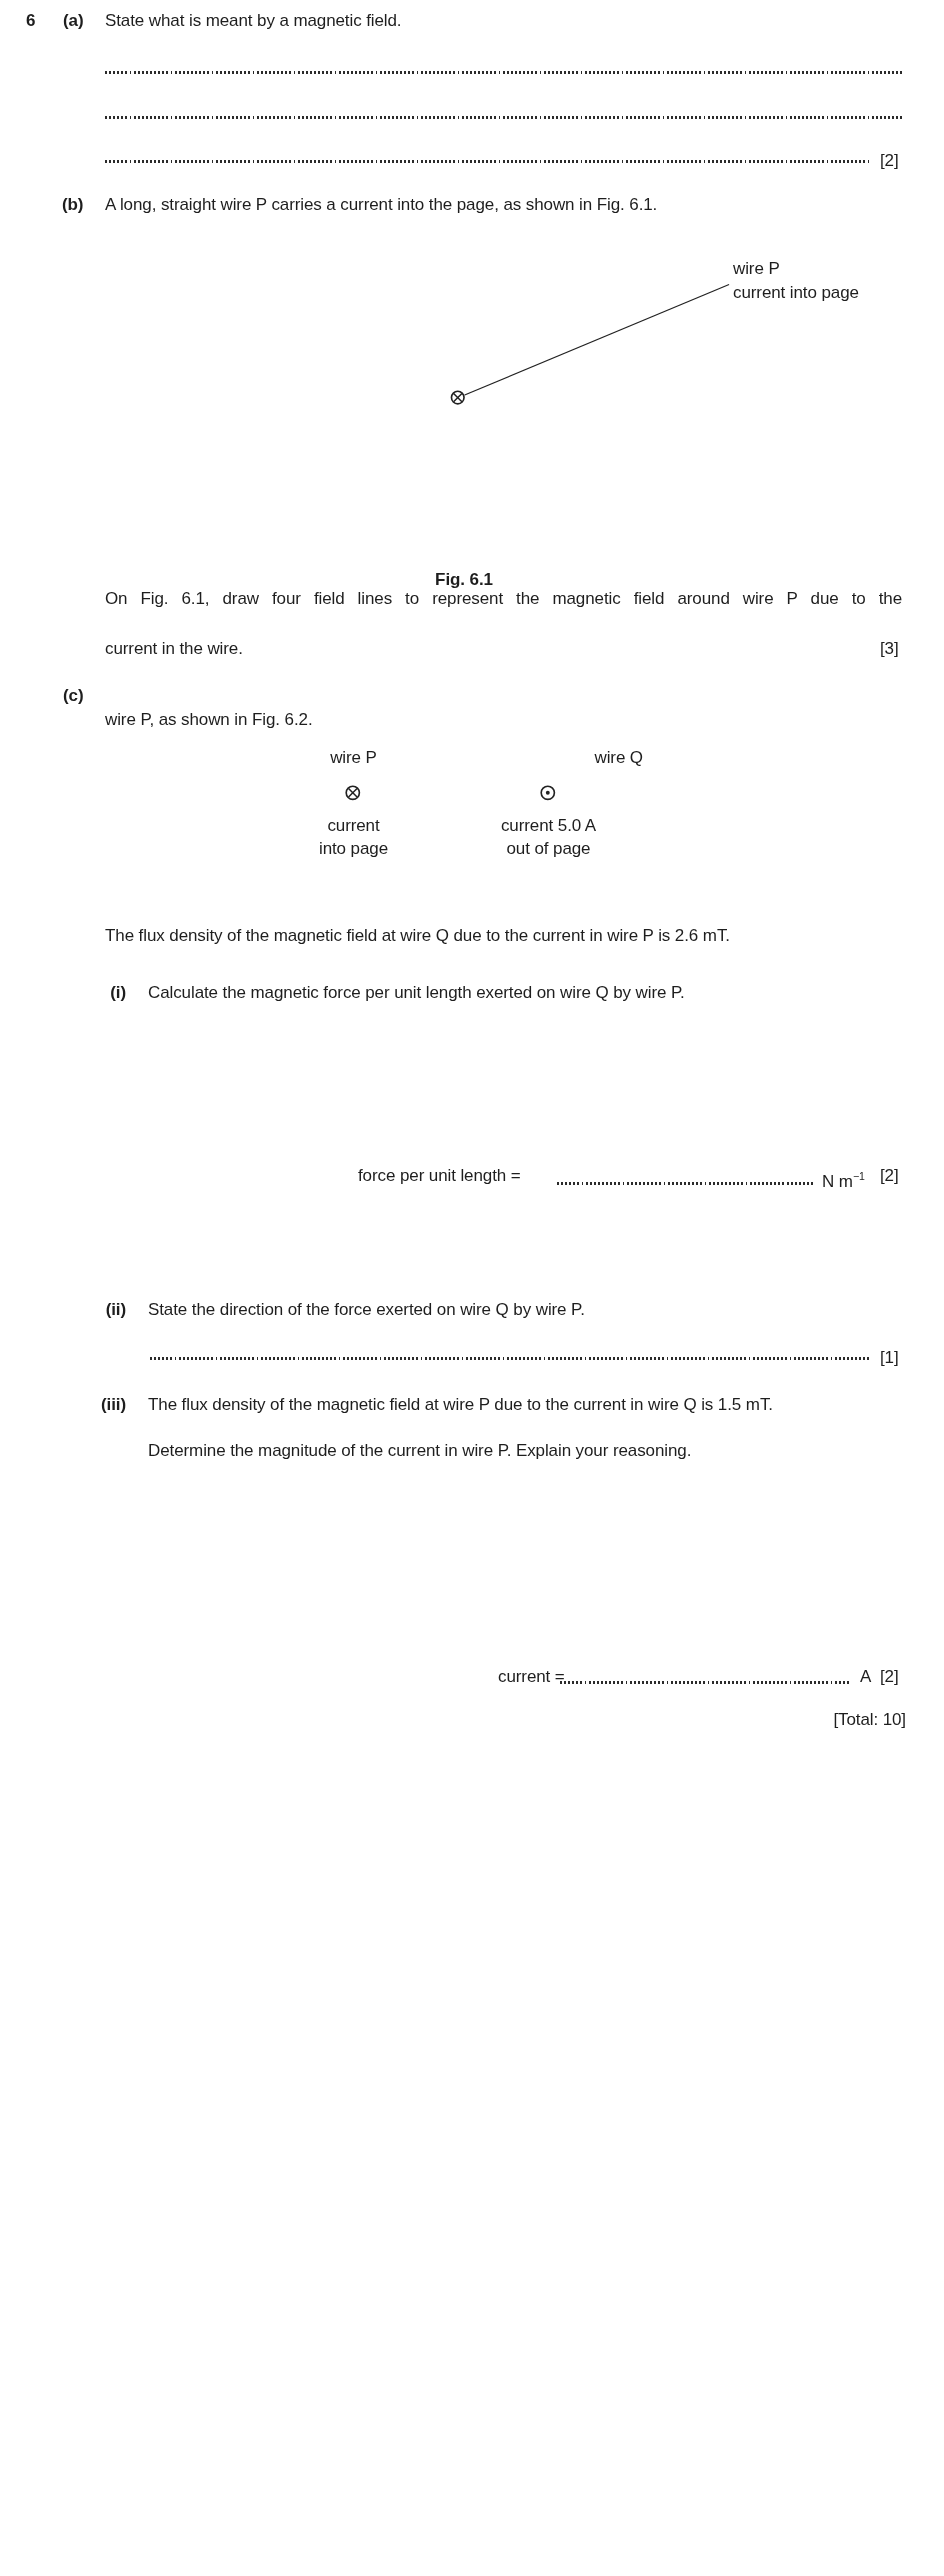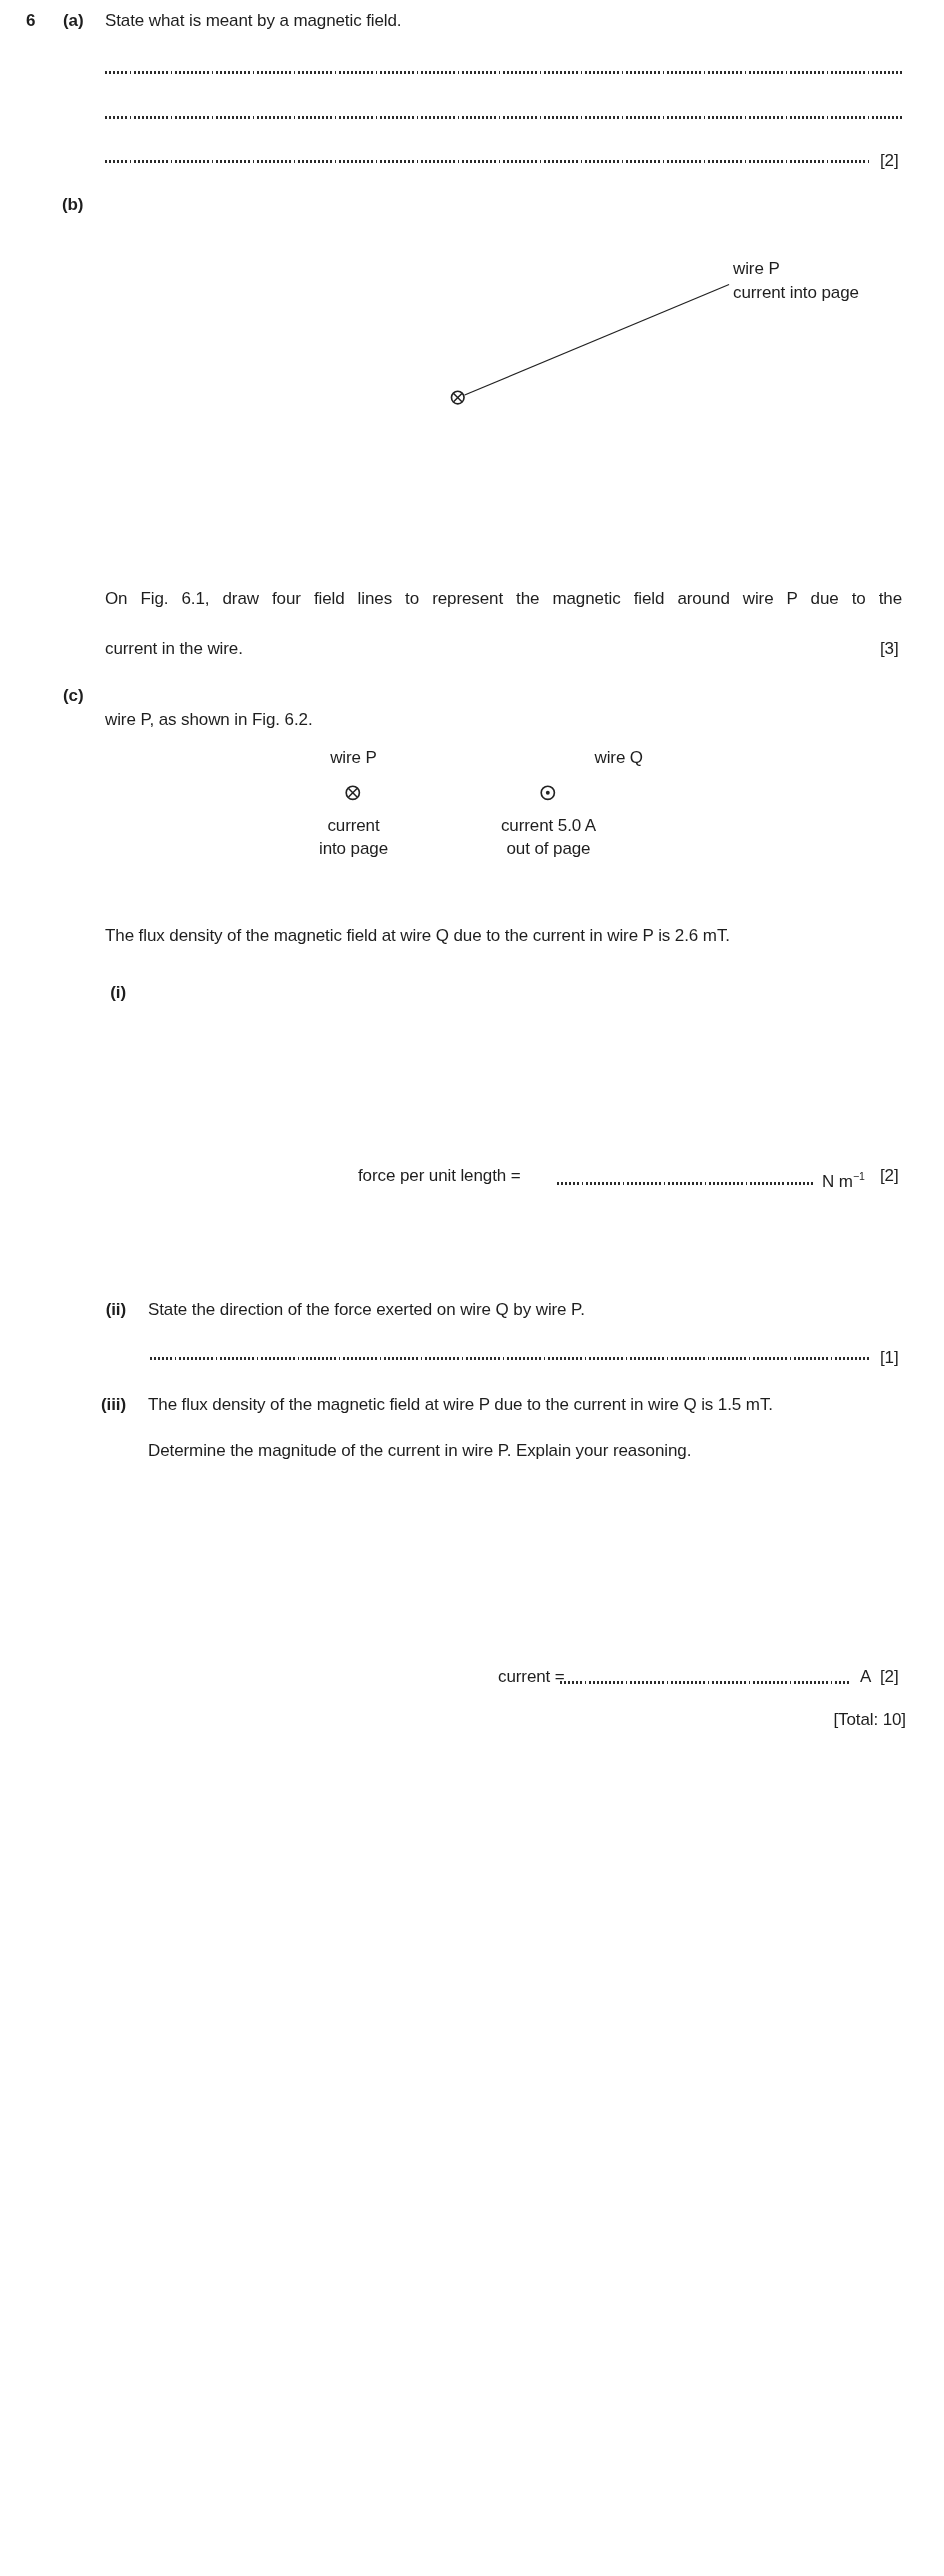--- a/index.html
+++ b/index.html
@@ -43,31 +43,33 @@
   <div class="abs b nw" style="left:26px; top:9.4px;">6</div>
   <div class="abs b nw" style="left:63px; top:9.4px;">(a)</div>
   <div class="abs nw" style="left:105px; top:9.4px;text-align:right;">State what is meant by a magnetic field.</div>
 
   <div class="abs dots" style="left:105px; top:71px; width:797px;"></div>
   <div class="abs dots" style="left:105px; top:116px; width:797px;"></div>
   <div class="abs dots" style="left:105px; top:160px; width:764px;"></div>
   <div class="abs nw" style="left:880px; top:149px;">[2]</div>
 
   <div class="abs b nw" style="left:62px; top:193px;">(b)</div>
+  <div class="abs nw" style="left:105px; top:193px;">A long, straight wire P carries a current into the page, as shown in Fig. 6.1.</div>
 
   <div class="abs nw" style="left:733px; top:257px;">wire P</div>
   <div class="abs nw" style="left:733px; top:281px;">current into page</div>
   <svg class="abs" style="left:441px; top:255px;" width="296" height="157" viewBox="0 0 470 250">
     <line x1="458" y1="47" x2="37" y2="223" stroke="#222222" stroke-width="2"></line>
     <g>
       <circle cx="26" cy="227" r="10" fill="none" stroke="#222222" stroke-width="2.6"></circle>
       <line x1="19.4" y1="220.4" x2="32.6" y2="233.6" stroke="#222222" stroke-width="2.4"></line>
       <line x1="32.6" y1="220.4" x2="19.4" y2="233.6" stroke="#222222" stroke-width="2.4"></line>
     </g>
   </svg>
+  <div class="abs b center" style="left:23px; top:568px; width:882px;">Fig. 6.1</div>
 
   <div class="abs jline" style="left:105px; top:587px;">On Fig. 6.1, draw four field lines to represent the magnetic field around wire P due to the</div>
   <div class="abs nw" style="left:105px; top:637px;">current in the wire.</div>
   <div class="abs nw" style="left:880px; top:637px;">[3]</div>
 
   <div class="abs b nw" style="left:63px; top:684px;">(c)</div>
   <div class="abs nw" style="left:105px; top:708px;">wire P, as shown in Fig. 6.2.</div>
 
   <div class="abs center nw" style="left:259px; top:746px; width:189px;">wire P</div>
   <div class="abs center nw" style="left:454px; top:746px; width:189px;text-align:right;">wire Q</div>
@@ -84,20 +86,21 @@
 
   <div class="abs center nw" style="left:259px; top:814px; width:189px;">current</div>
   <div class="abs center nw" style="left:259px; top:837px; width:189px;">into page</div>
   <div class="abs center nw" style="left:454px; top:814px; width:189px;">current 5.0 A</div>
   <div class="abs center nw" style="left:454px; top:837px; width:189px;">out of page</div>
 
 
   <div class="abs nw" style="left:105px; top:924px;">The flux density of the magnetic field at wire Q due to the current in wire P is 2.6 mT.</div>
 
   <div class="abs b sublabel" style="left:76px; top:981px;">(i)</div>
+  <div class="abs nw" style="left:148px; top:981px;">Calculate the magnetic force per unit length exerted on wire Q by wire P.</div>
 
   <div class="abs nw" style="left:358px; top:1164px;">force per unit length =</div>
   <div class="abs dots" style="left:557px; top:1182px; width:257px;"></div>
   <div class="abs nw" style="left:822px; top:1164px;"><span>N m</span><sup>−1</sup></div>
   <div class="abs nw" style="left:880px; top:1164px;">[2]</div>
 
   <div class="abs b sublabel" style="left:76px; top:1298px;">(ii)</div>
   <div class="abs nw" style="left:148px; top:1298px;">State the direction of the force exerted on wire Q by wire P.</div>
   <div class="abs dots" style="left:150px; top:1357px; width:720px;"></div>
   <div class="abs nw" style="left:880px; top:1346px;">[1]</div>

